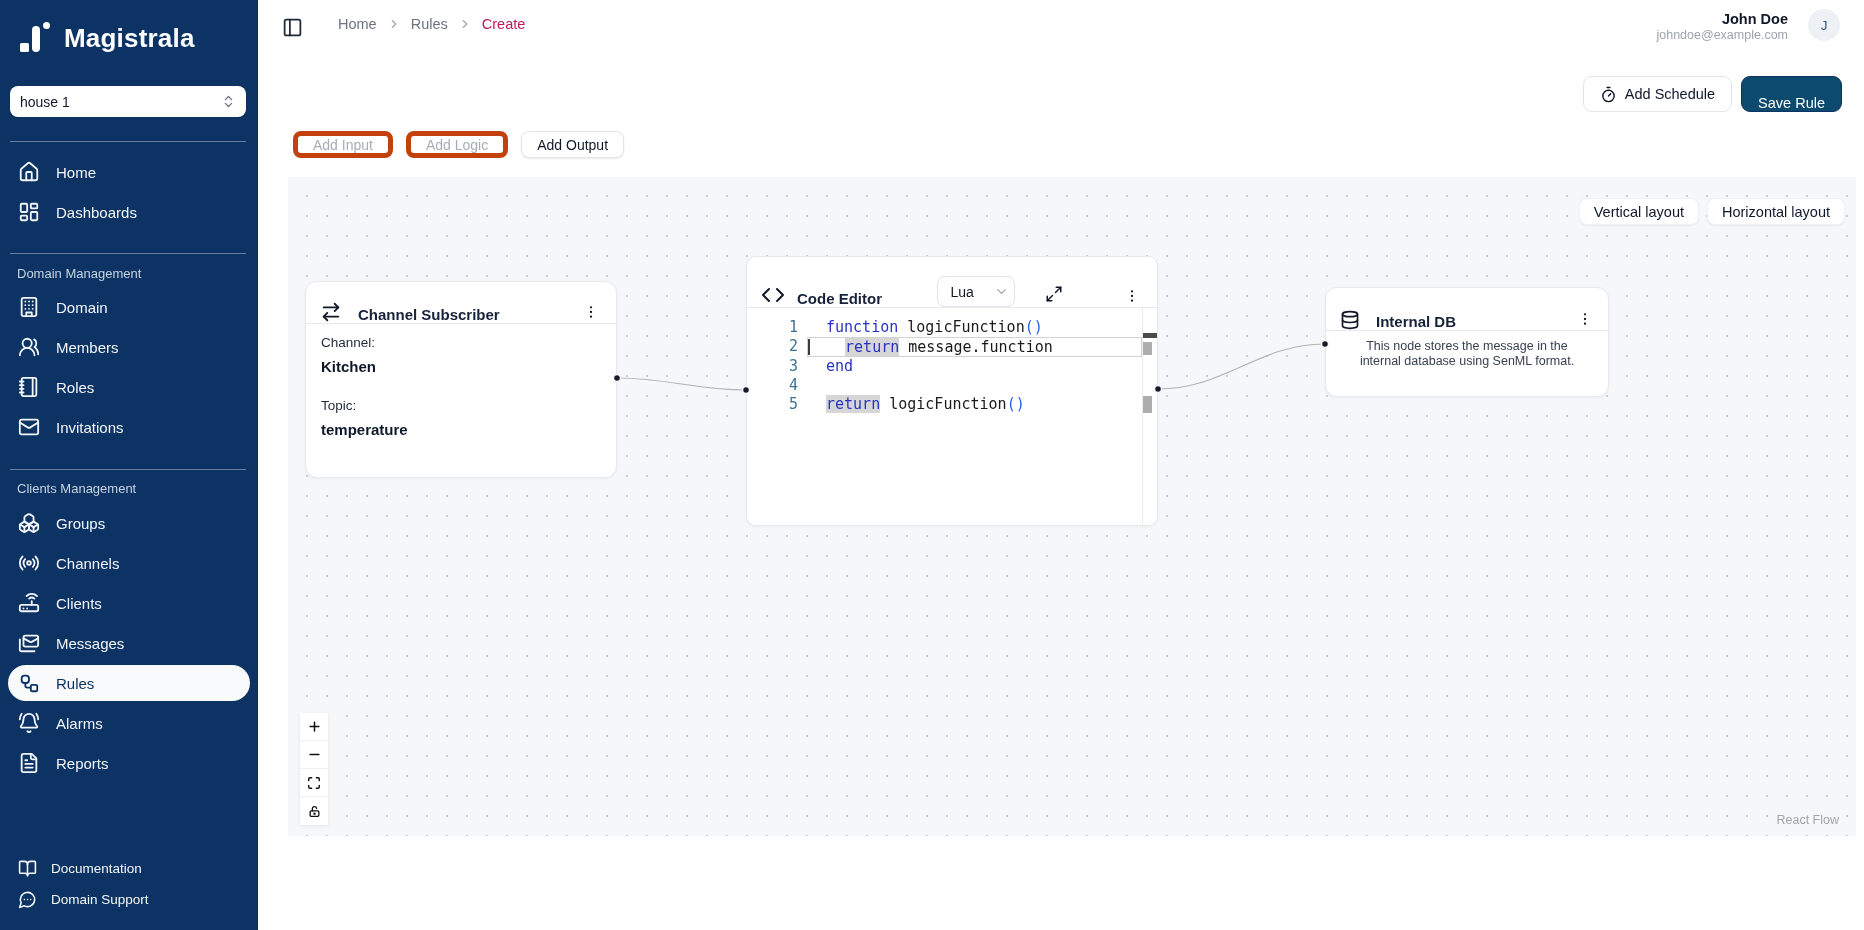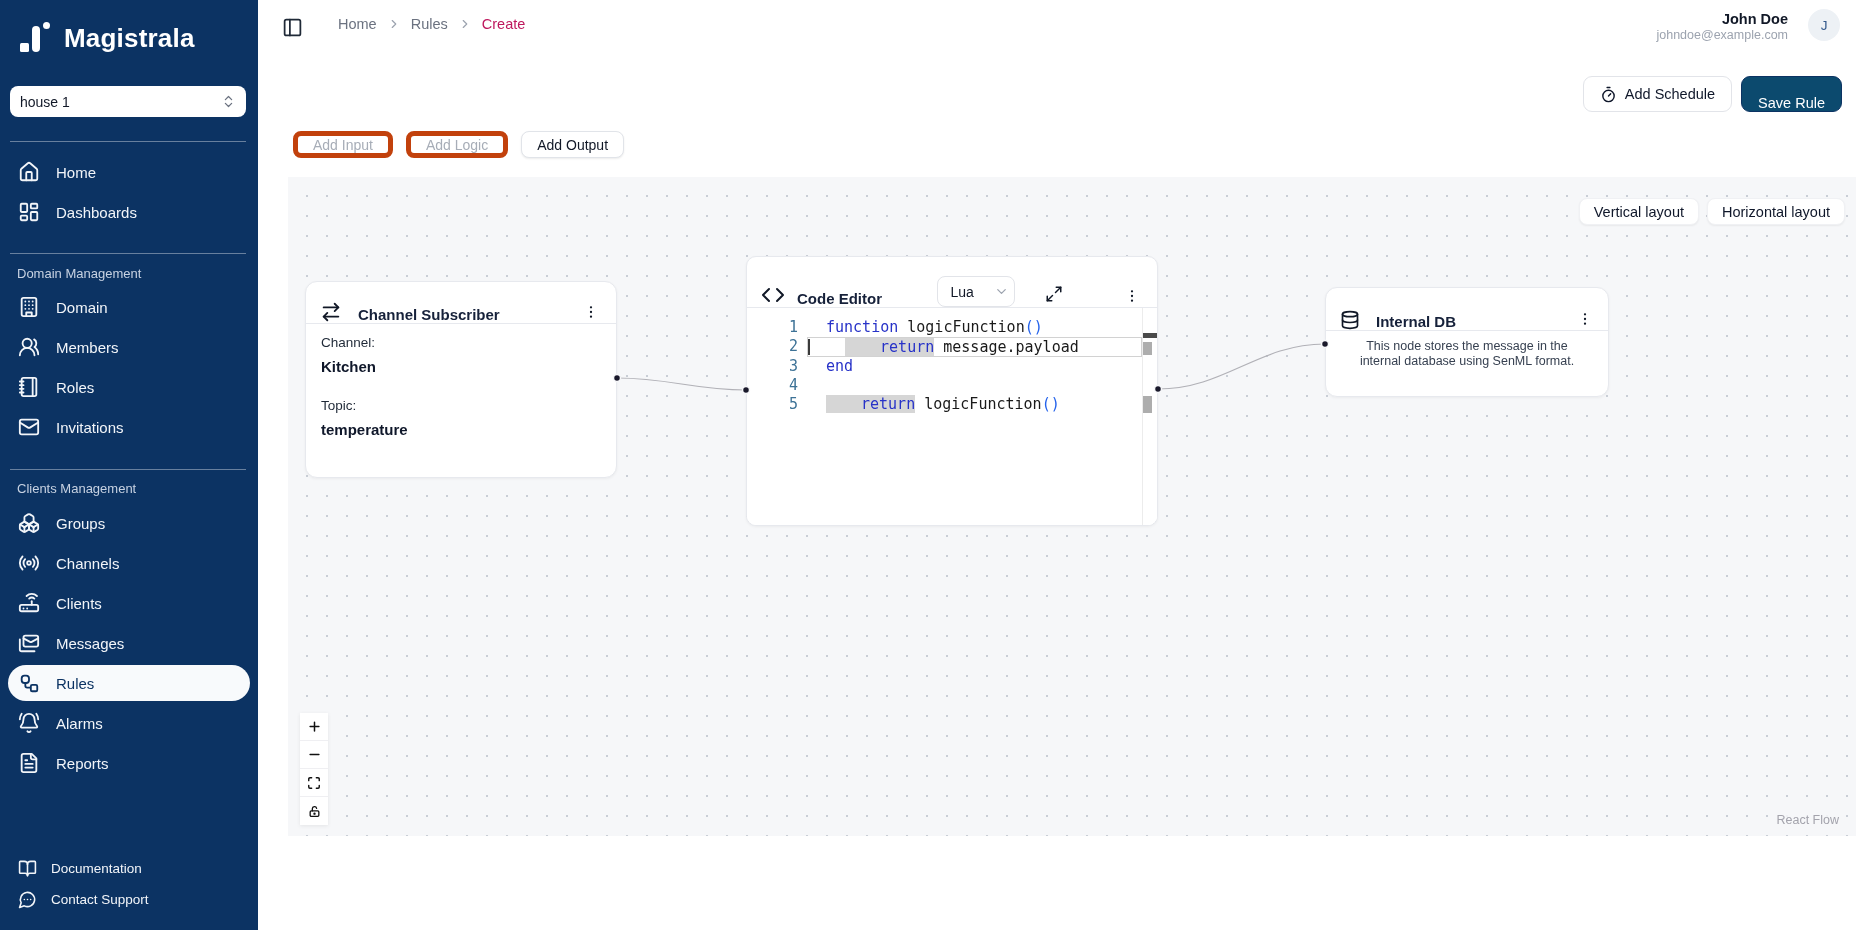--- a/index.html
+++ b/index.html
@@ -93,21 +93,21 @@
   .code-area { position:relative; height:219px; background:#fff;
     font-family:"DejaVu Sans Mono", monospace; font-size:15px; padding-top:10px; display:flex; }
   .gutter { width:60px; flex:0 0 60px; text-align:right; padding-right:9px; color:#3D7296; }
   .gutter .ln { height:19.3px; line-height:19.3px; }
   .code-col { flex:1; color:#1A1A1A; margin-right:15px; }
   .code-line { position:relative; height:19.3px; line-height:19.3px; white-space:pre; padding-left:19px; }
   .code-line.active { border:1px solid #D2D2D2; background:#fff; }
   .code-line.active .cursor { position:absolute; left:0; top:1px; width:2px; height:16px; background:#3b3b3b; }
   .kw { color:#2732C8; }
   .pr { color:#2563EB; }
-  .hl { background:#D6D6D6;padding-left:35px; }
+  .hl { background:#D6D6D6; }
   .sb { position:absolute; right:0; top:0; width:15px; height:219px; background:#fff; border-left:1px solid #ECECEC; }
   .sb-thumb { position:absolute; top:25px; left:0; right:0; height:5px; background:#4A4A4A; }
   .sb-mark { position:absolute; left:0; width:9px; background:#ADADAD; }
   .sb-mark.m1 { top:34px; height:13px; }
   .sb-mark.m2 { top:88px; height:17px; }
 
   
   .node-db { left:1037px; top:110px; width:284px; height:110px; }
   .node-db .node-head { height:42px; gap:16px; padding:0 12px 0 14px; }
   .db-desc { padding:8px 20px 0; font-size:12.5px; line-height:14.5px; color:#374151; text-align:center; }
@@ -317,21 +317,21 @@
     </div>
     <div class="f-item">
       <span class="ic">
           <svg width="19" height="19" viewBox="0 0 24 24" fill="none" stroke="currentColor" stroke-width="2" stroke-linecap="round" stroke-linejoin="round">
             <path d="M7.9 20A9 9 0 1 0 4 16.1L2 22Z"></path>
             <path d="M8 12h.01"></path>
             <path d="M12 12h.01"></path>
             <path d="M16 12h.01"></path>
           </svg>
         </span>
-      <span>Contact Support</span>
+      <span>Domain Support</span>
     </div>
   </div>
 </aside>
 
 <div class="main">
 
   <button class="toggle-btn">
     <span>
         <svg width="21" height="21" viewBox="0 0 24 24" fill="none" stroke="currentColor" stroke-width="2" stroke-linecap="round" stroke-linejoin="round">
           <rect x="3" y="3" width="18" height="18" rx="2"></rect>
@@ -473,21 +473,21 @@
       <div class="code-area">
         <div class="gutter">
           <div class="ln">1</div>
           <div class="ln">2</div>
           <div class="ln">3</div>
           <div class="ln">4</div>
           <div class="ln">5</div>
         </div>
         <div class="code-col">
           <div class="code-line"><span class="kw">function</span><span> logicFunction</span><span class="pr">()</span></div>
-          <div class="code-line active"><span class="cursor"></span><span>  </span><span class="kw hl">return</span><span> message.payload</span></div>
+          <div class="code-line active"><span class="cursor"></span><span>  </span><span class="kw hl">return</span><span> message.function</span></div>
           <div class="code-line"><span class="kw">end</span></div>
           <div class="code-line"></div>
           <div class="code-line"><span class="kw hl">return</span><span> logicFunction</span><span class="pr">()</span></div>
         </div>
         <div class="sb">
           <div class="sb-thumb"></div>
           <div class="sb-mark m1"></div>
           <div class="sb-mark m2"></div>
         </div>
       </div>

